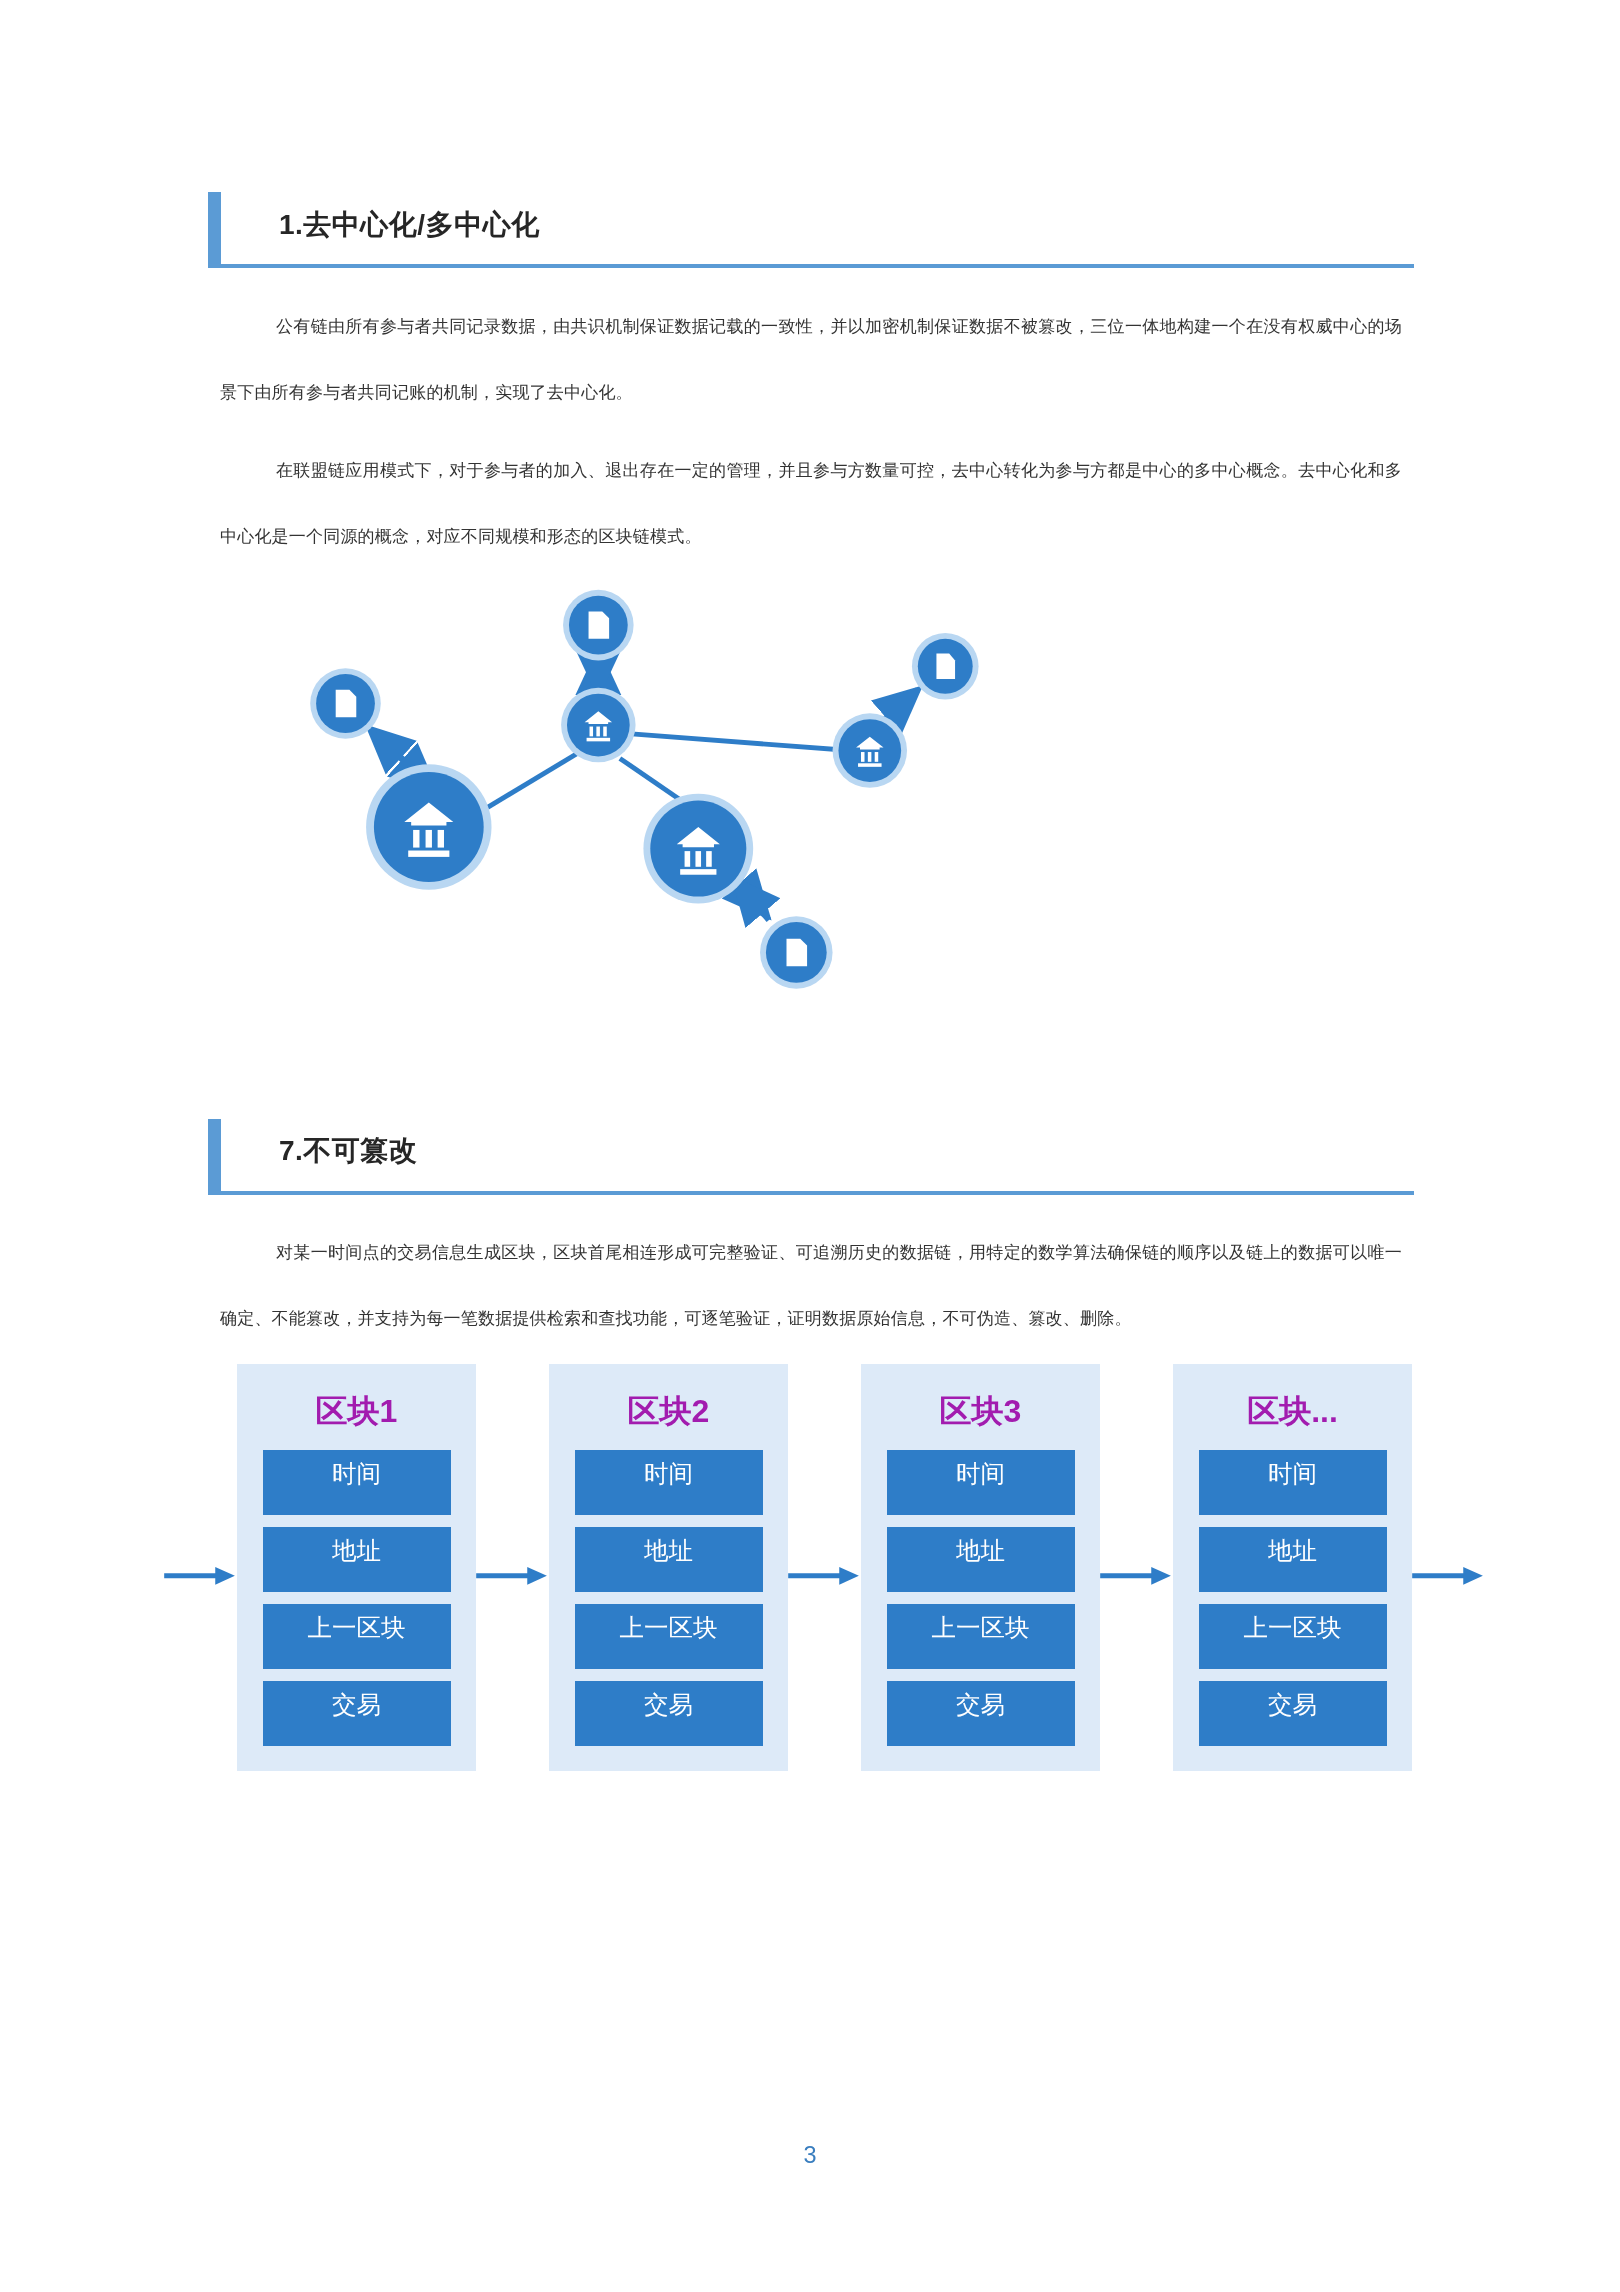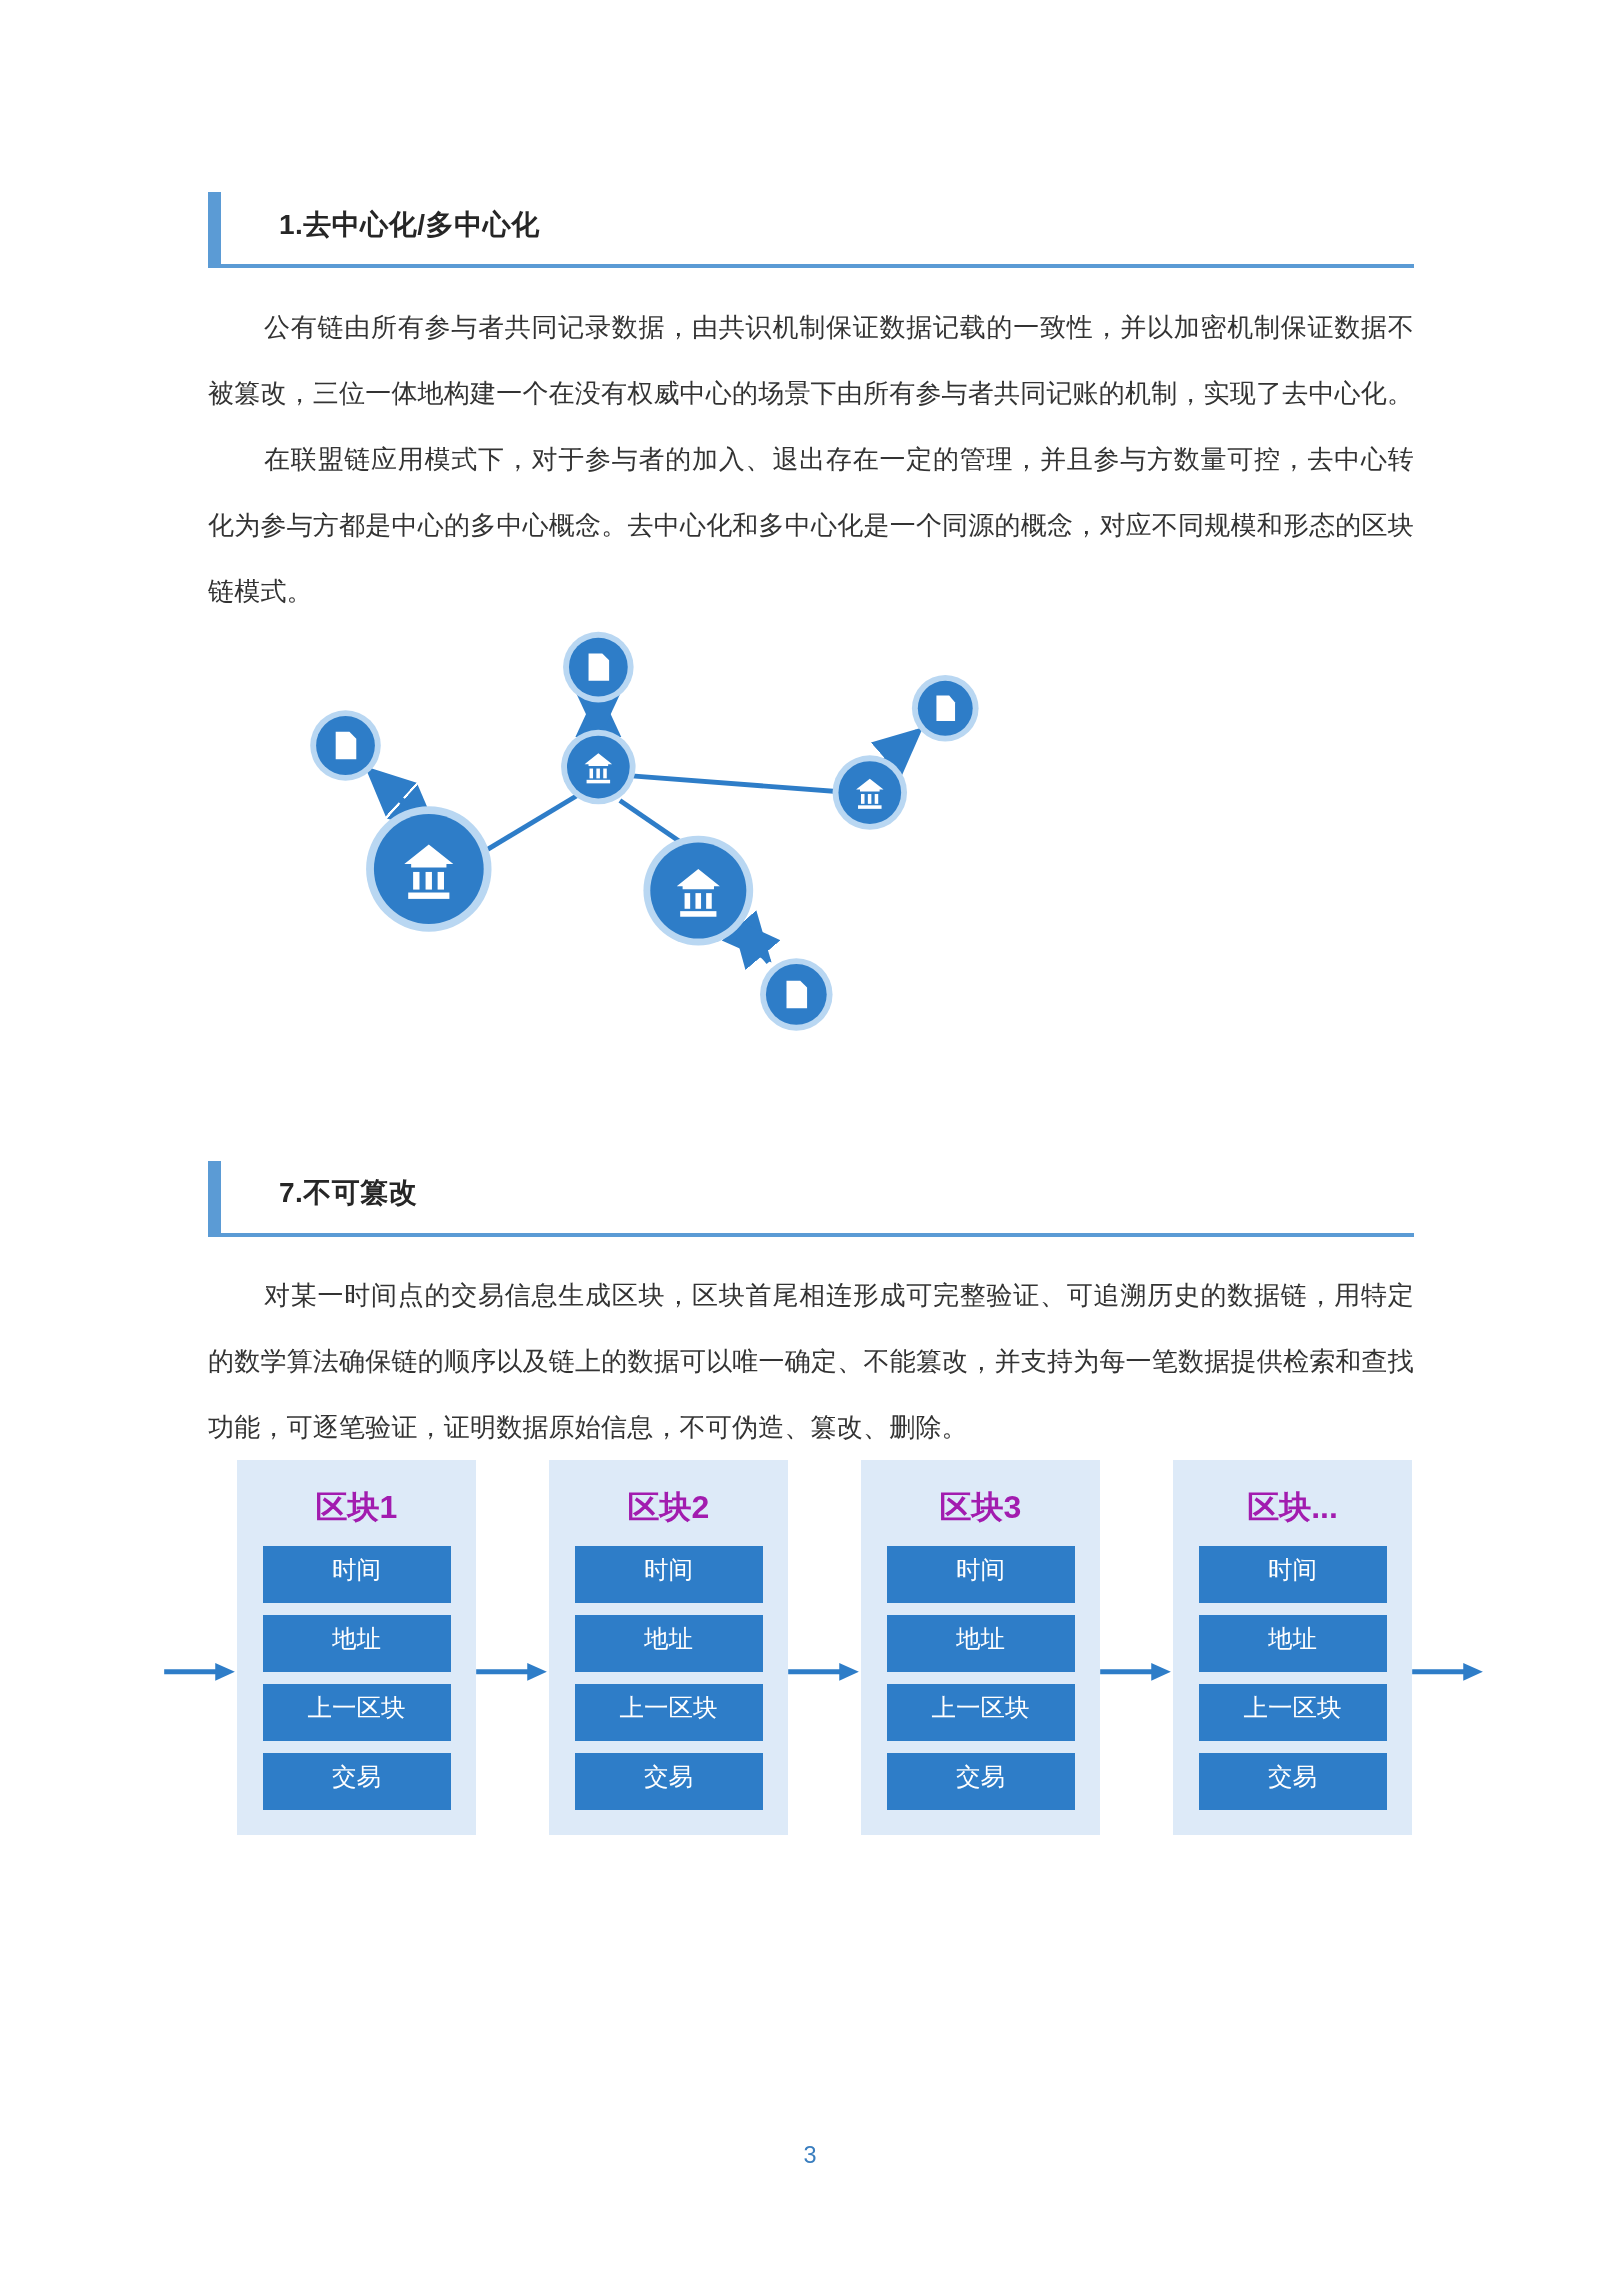--- a/index.html
+++ b/index.html
@@ -58,27 +58,27 @@
     top: 13.7px;
     font-size: 28px;
     font-weight: bold;
     color: #262626;
     letter-spacing: 0.5px;
     white-space: nowrap;
   }
 
   
   .para {
-    font-size: 26px;
+    font-size: 17px;
     line-height: 66px;
     color: #333333;
     text-align: justify;
     text-justify: inter-ideograph;
     text-indent: 56px;
-    margin: 0;
+    margin: 12px;
     letter-spacing: 0.2px;
   }
 
   
   .net-wrap {
     position: relative;
     width: 1206px;
     height: 490px;
   }
   .net-wrap svg { display: block; }
@@ -115,21 +115,21 @@
     margin-bottom: 13.7px;
     white-space: nowrap;
     overflow: hidden;
   }
   .block-field {
     background: #2e7dc8;
     color: #ffffff;
     font-size: 24.5px;
     text-align: center;
     line-height: 47px;
-    height: 57px;
+    height: 65px;
     margin-bottom: 11.8px;
     white-space: nowrap;
   }
   .block-field:last-child { margin-bottom: 0; }
 
   .chain-arrow {
     flex: 0 0 auto;
     width: 73px;
     height: 382px;
     position: relative;

